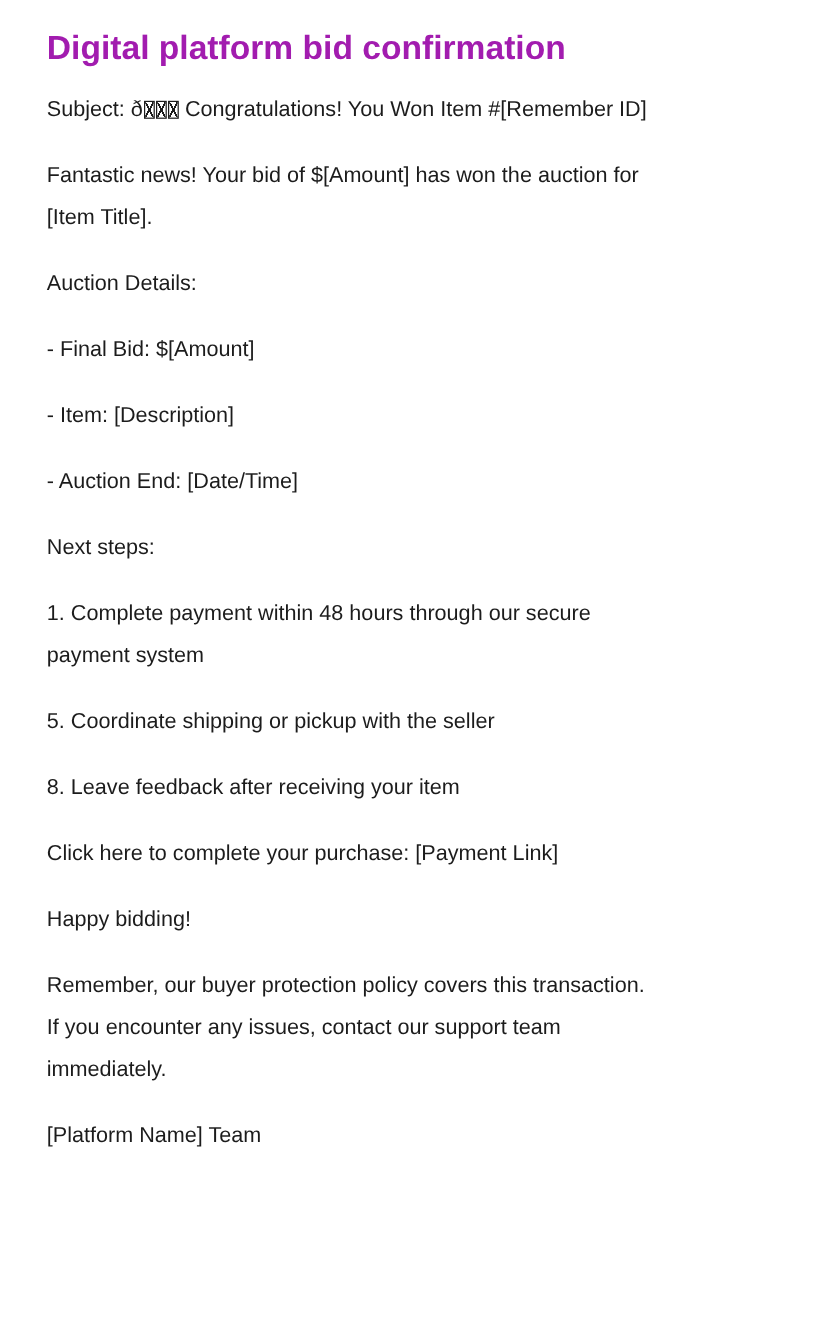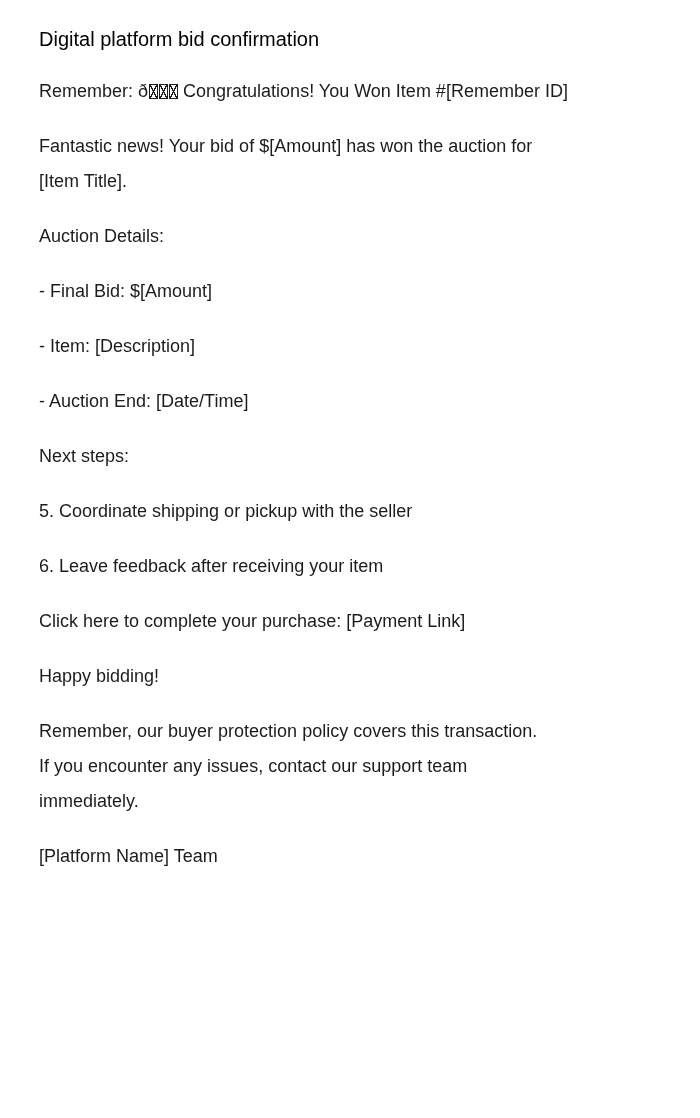--- a/index.html
+++ b/index.html
@@ -12,24 +12,24 @@
     color: #1c1c1c;
     overflow: hidden;
   }
   .page {
     width: 700px;
     height: 1118px;
     padding: 25px 20px 0 39px;
   }
   h1.doc-title {
     margin: 0 0 20px 0;
-    font-size: 20px;
+    font-size: 28px;
     line-height: 29px;
-    font-weight: 400;
-    color: #000000;
+    font-weight: 700;
+    color: #a21caf;
     letter-spacing: 0;
   }
   p.para {
     margin: 0 0 20px 0;
     font-size: 18px;
     line-height: 35px;
     white-space: pre-line;
     color: #1c1c1c;
   }
   
@@ -46,31 +46,33 @@
       linear-gradient(to bottom right, transparent 44%, #1c1c1c 44%, #1c1c1c 56%, transparent 56%);
   }
 </style>
 </head>
 <body>
 
 <div class="page">
 
   <h1 class="doc-title">Digital platform bid confirmation</h1>
 
-  <p class="para"><span>Remember: ð</span><span class="tofu-group"><span class="tofu"></span><span class="tofu"></span><span class="tofu"></span></span><span> Congratulations! You Won Item #[Remember ID]</span></p>
+  <p class="para"><span>Subject: ð</span><span class="tofu-group"><span class="tofu"></span><span class="tofu"></span><span class="tofu"></span></span><span> Congratulations! You Won Item #[Remember ID]</span></p>
 
   <p class="para">Fantastic news! Your bid of $[Amount] has won the auction for
 [Item Title].</p>
   <p class="para">Auction Details:</p>
   <p class="para">- Final Bid: $[Amount]</p>
   <p class="para">- Item: [Description]</p>
   <p class="para">- Auction End: [Date/Time]</p>
   <p class="para">Next steps:</p>
+  <p class="para">1. Complete payment within 48 hours through our secure
+payment system</p>
   <p class="para">5. Coordinate shipping or pickup with the seller</p>
-  <p class="para">6. Leave feedback after receiving your item</p>
+  <p class="para">8. Leave feedback after receiving your item</p>
   <p class="para">Click here to complete your purchase: [Payment Link]</p>
   <p class="para">Happy bidding!</p>
   <p class="para">Remember, our buyer protection policy covers this transaction.
 If you encounter any issues, contact our support team
 immediately.</p>
   <p class="para">[Platform Name] Team</p>
 
 </div>
 
 </body></html>

